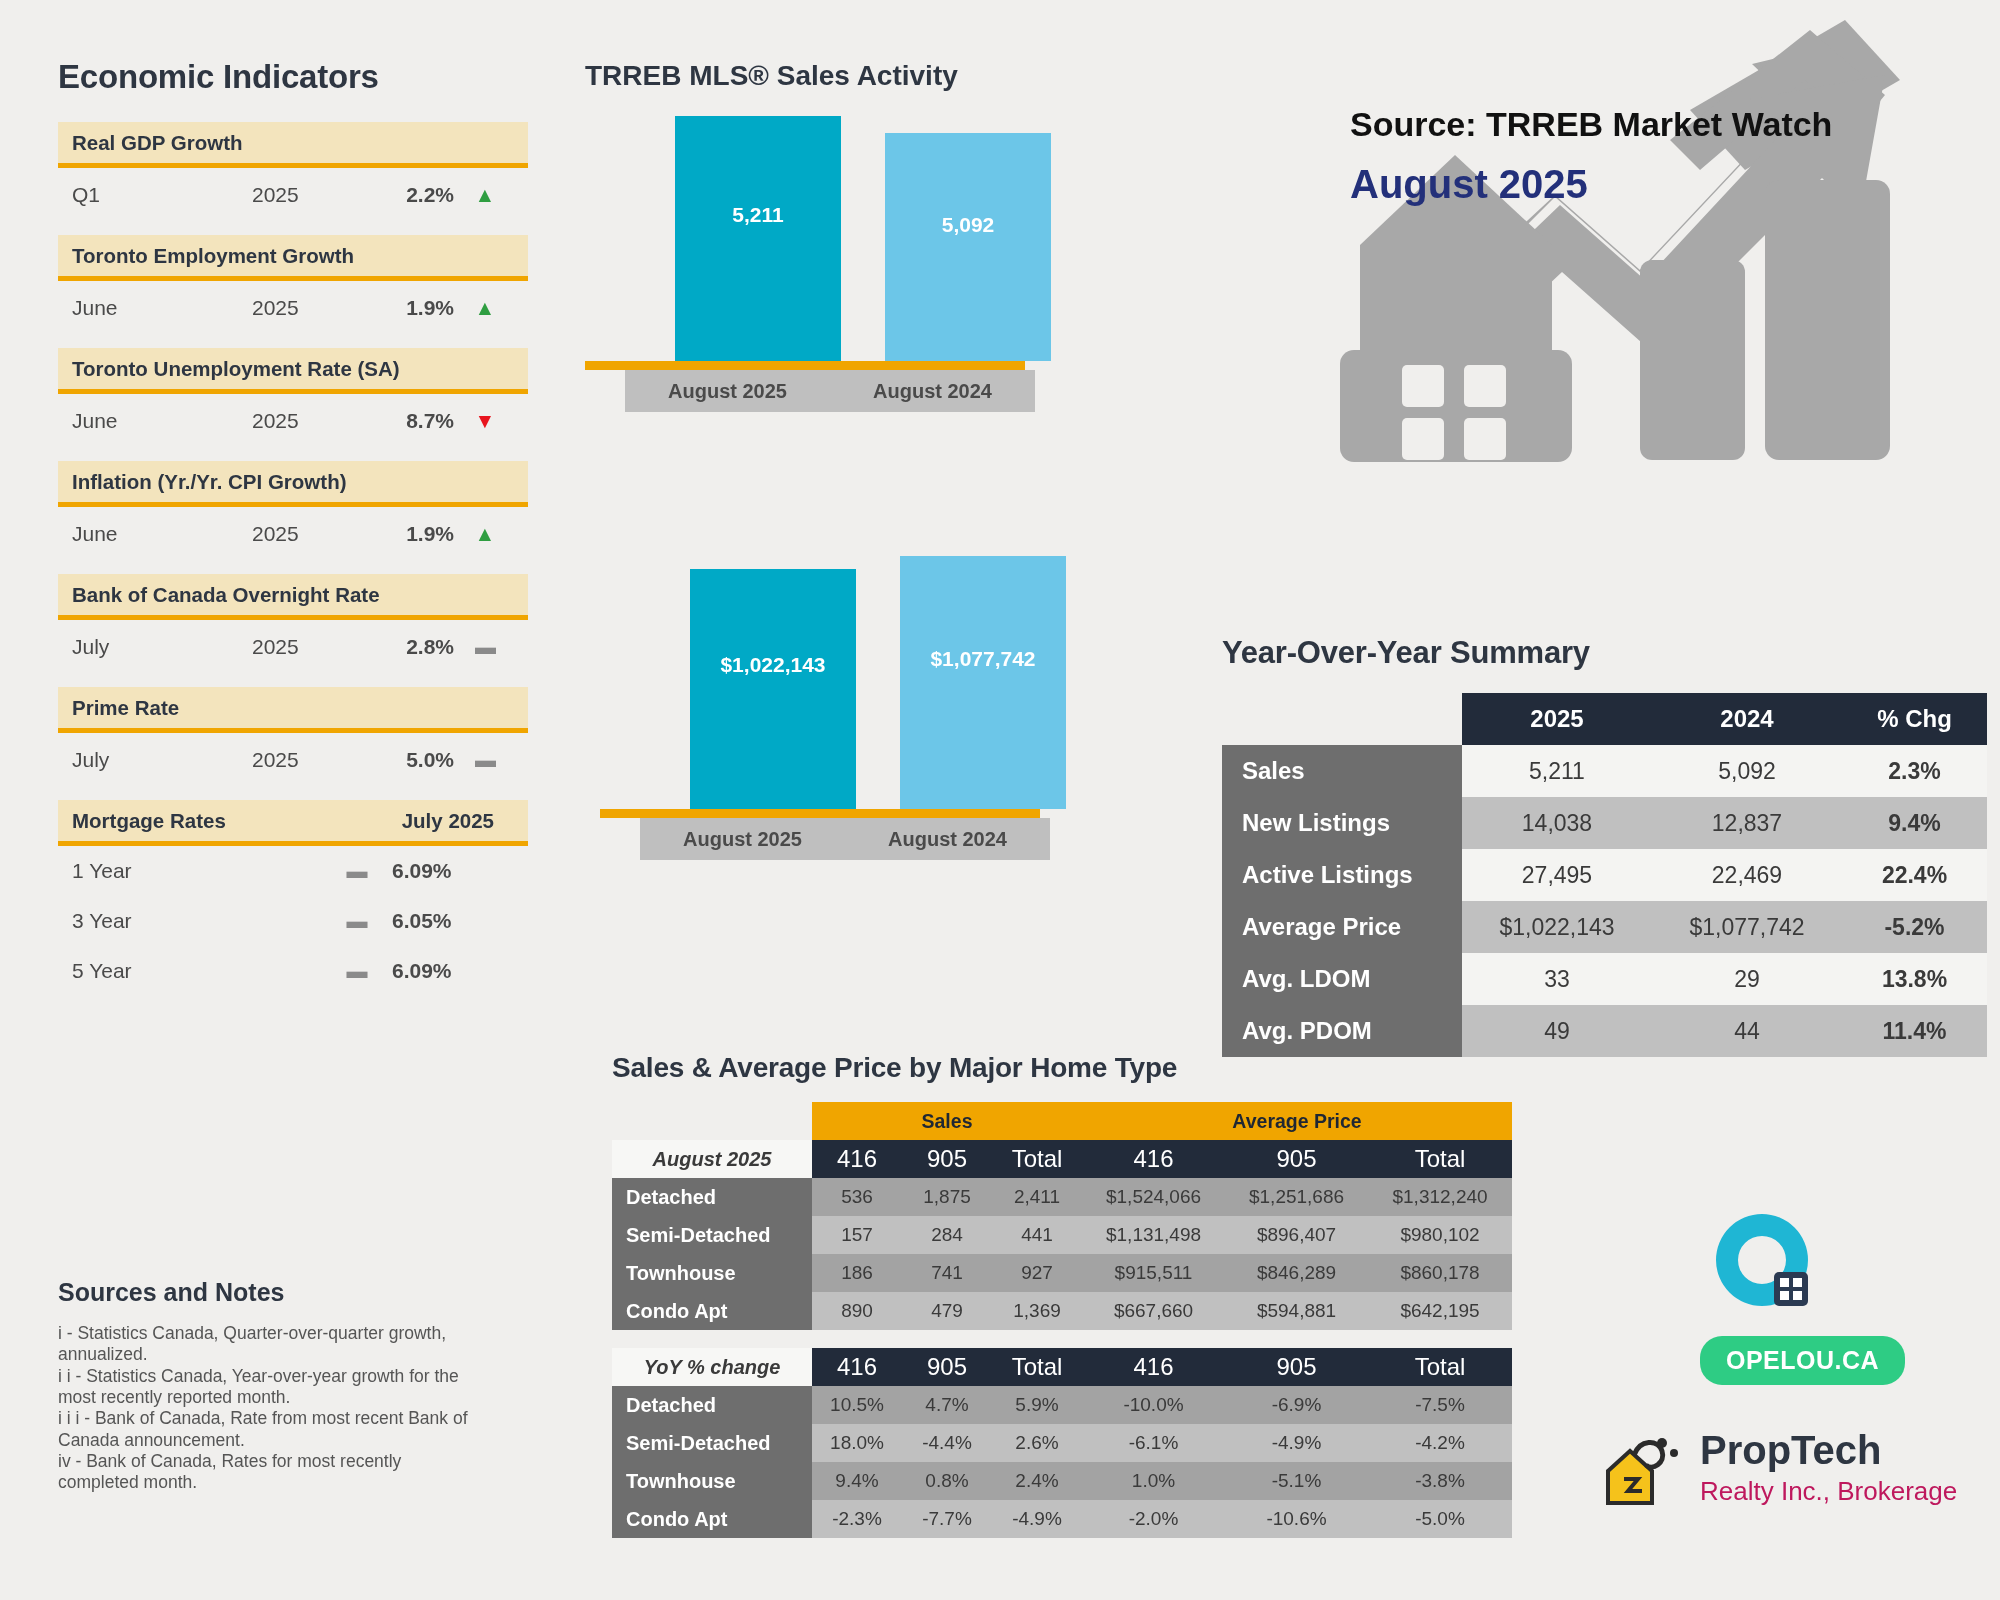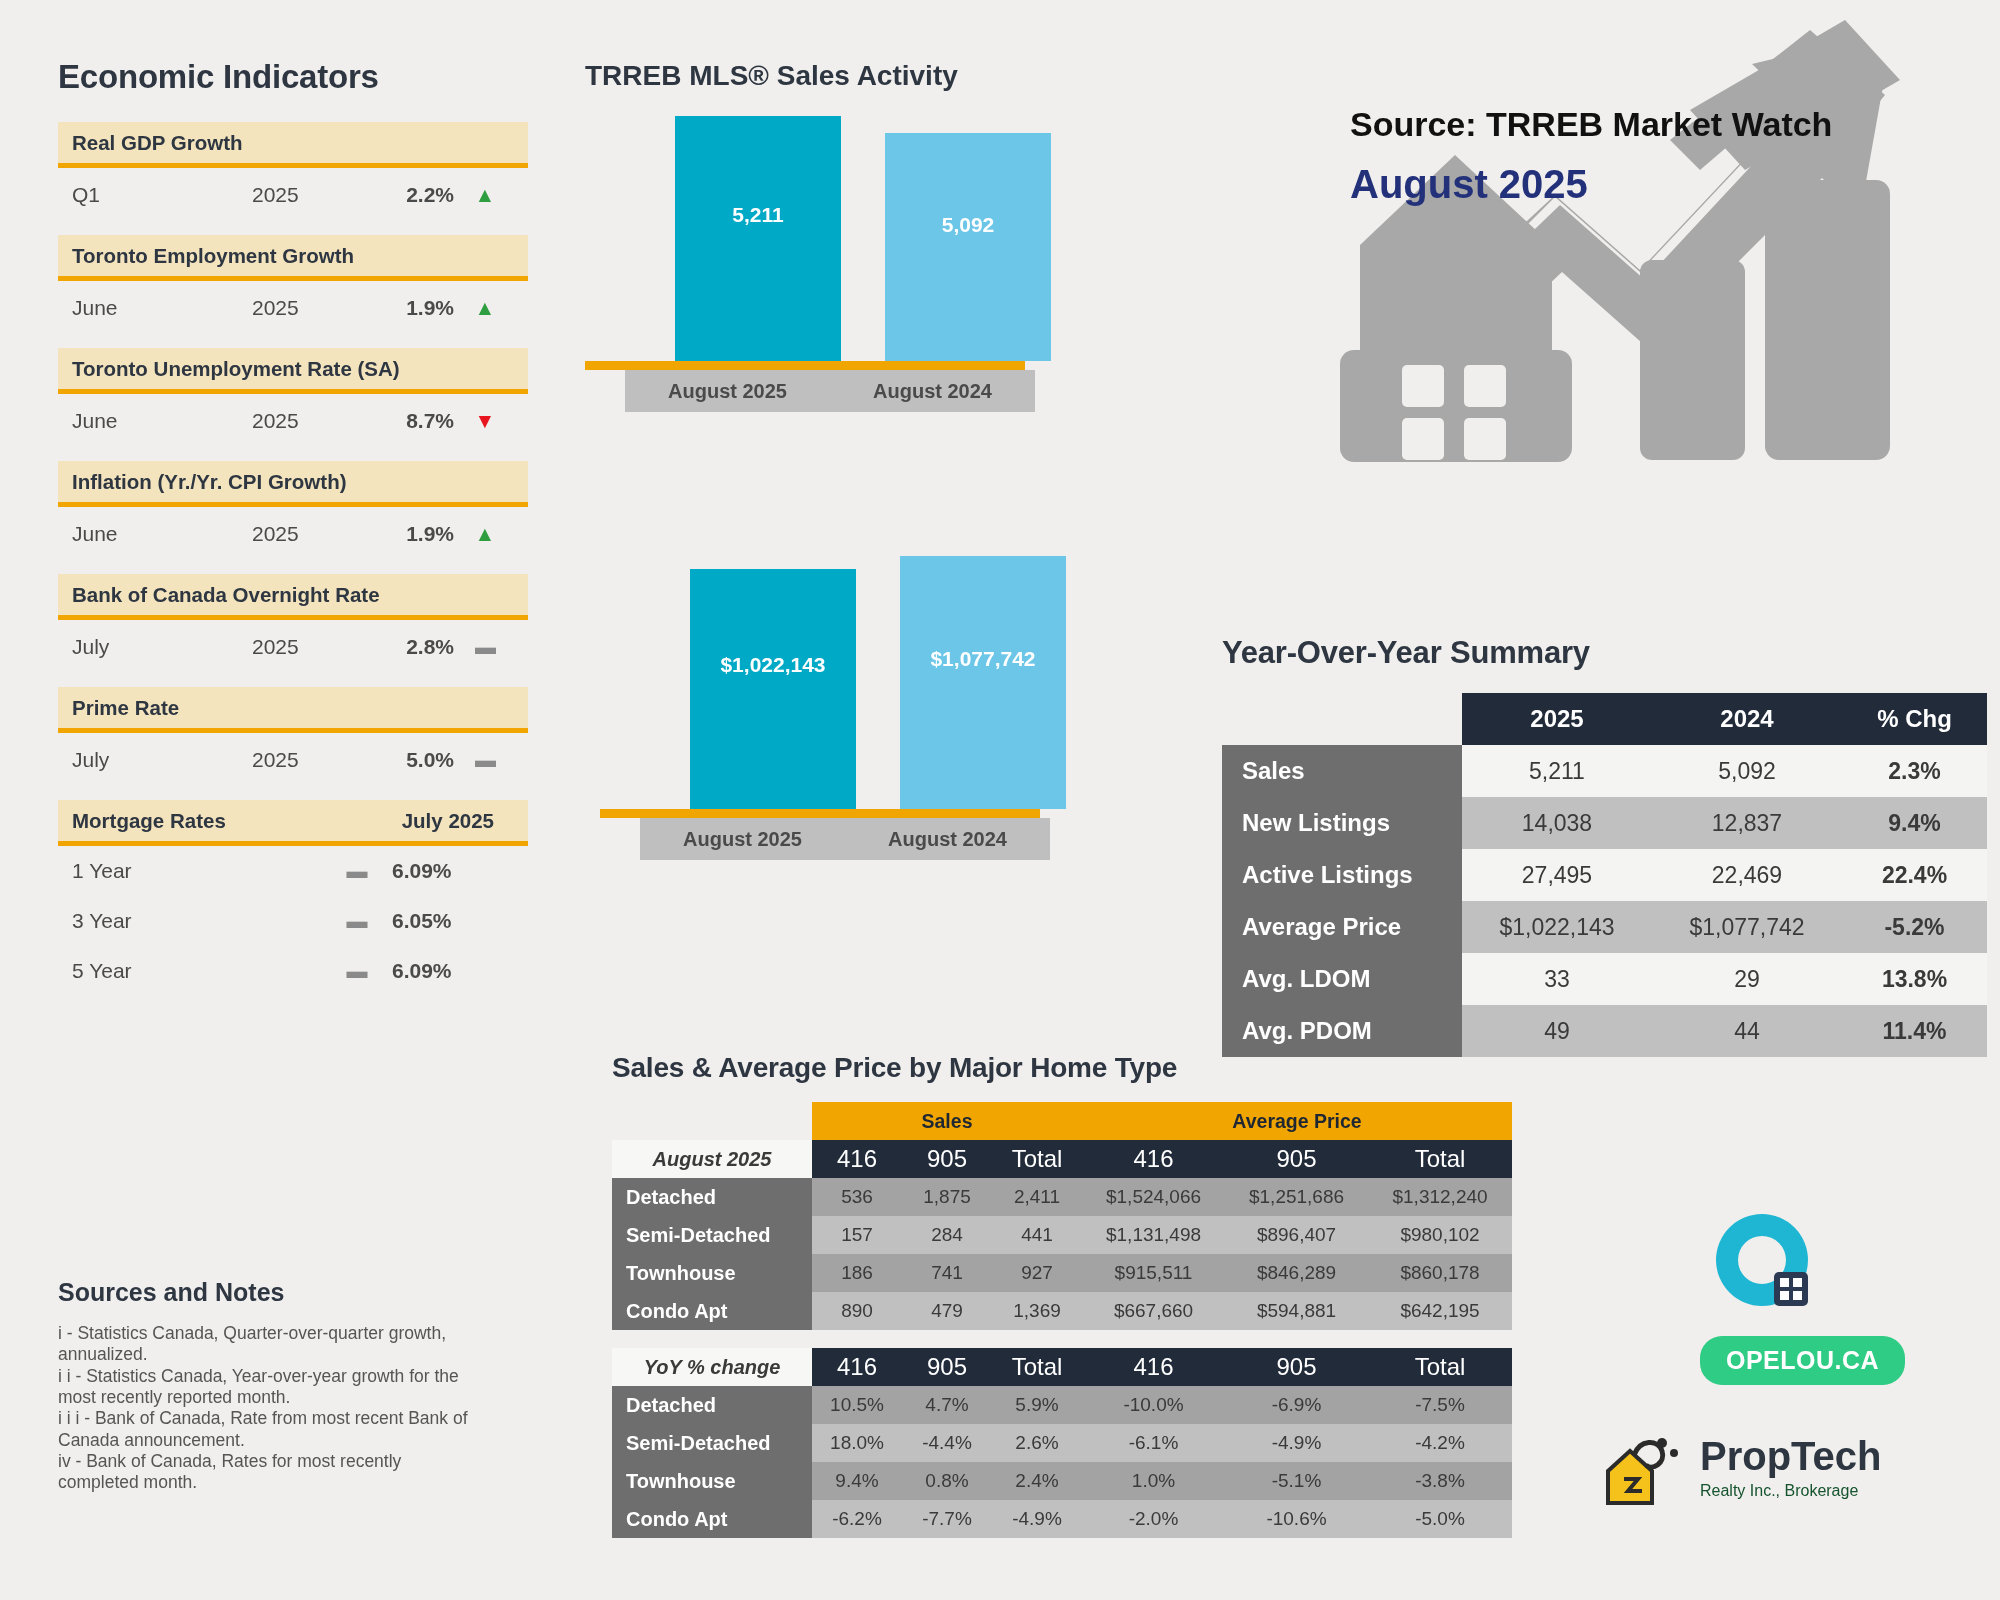--- a/index.html
+++ b/index.html
@@ -102,21 +102,21 @@
 
   
   #opelou{position:absolute;left:1700px;top:1210px;text-align:left;}
   #opelou .pill{
     background:#2ecc84;color:#fff;font-weight:bold;font-size:25px;
     padding:10px 26px;border-radius:22px;display:inline-block;margin-top:14px;
     letter-spacing:0.5px;
   }
   #proptech{position:absolute;left:1600px;top:1425px;display:flex;align-items:center;gap:14px;}
   #proptech .pt-name{font-size:40px;font-weight:bold;color:#2e3642;line-height:1;}
-  #proptech .pt-sub{font-size:16px;color:#14532d;margin-top:6px;}
+  #proptech .pt-sub{font-size:26px;color:#be185d;margin-top:6px;}
 </style>
 </head>
 <body>
 
 <div class="page">
 
   <div id="hero">
     <svg width="620" height="600" viewBox="0 0 620 600">
 
       <path d="M80 300 L215 175 L300 250 L455 85 L412 44 L520 18 L500 128 L455 87 L300 252 L215 177 L92 300 Z" fill="#a8a8a8"></path>
@@ -449,21 +449,21 @@
         <td class="rowlbl">Townhouse</td>
         <td class="cell-a">9.4%</td>
         <td class="cell-a">0.8%</td>
         <td class="cell-a">2.4%</td>
         <td class="cell-a">1.0%</td>
         <td class="cell-a">-5.1%</td>
         <td class="cell-a">-3.8%</td>
       </tr>
       <tr>
         <td class="rowlbl">Condo Apt</td>
-        <td class="cell-b">-6.2%</td>
+        <td class="cell-b">-2.3%</td>
         <td class="cell-b">-7.7%</td>
         <td class="cell-b">-4.9%</td>
         <td class="cell-b">-2.0%</td>
         <td class="cell-b">-10.6%</td>
         <td class="cell-b">-5.0%</td>
       </tr>
     </tbody>
       </table>
   </div>
 

